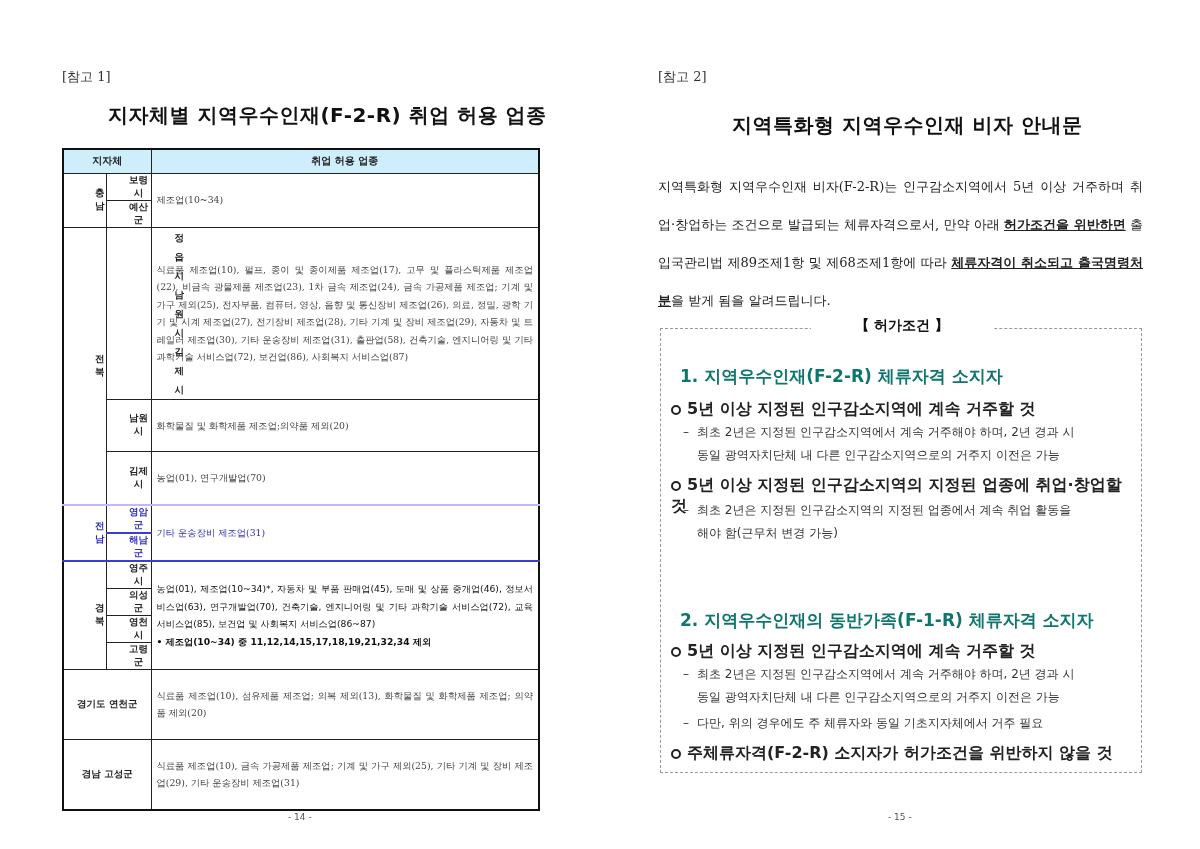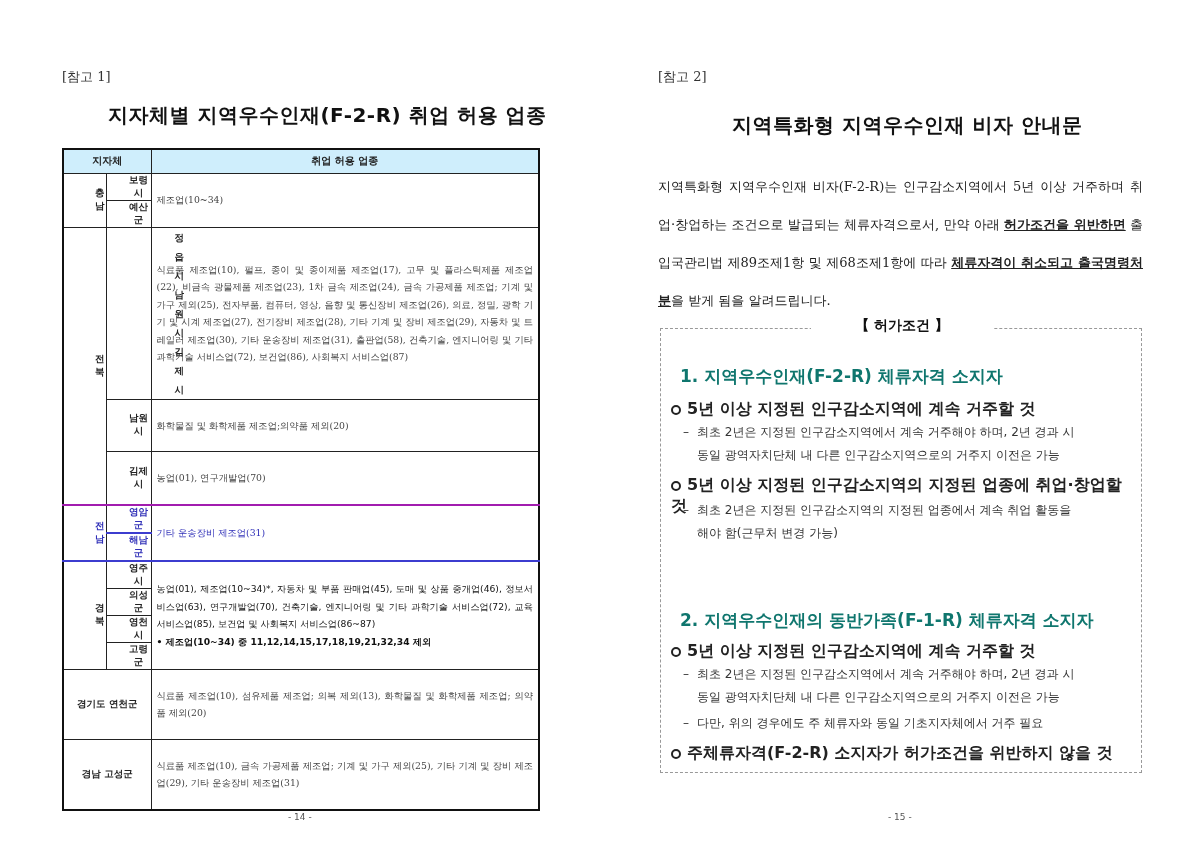--- a/index.html
+++ b/index.html
@@ -20,21 +20,21 @@
 
   
   .tbl { position: absolute; left: 62px; top: 148px; width: 478px; border-collapse: collapse; font-size: 9.5px; table-layout: fixed; }
   .tbl td, .tbl th { border: 1px solid #222; vertical-align: middle; }
   .tbl th { background: #cfeefc; font-weight: bold; height: 24px; font-size: 10px; color: #222; }
   .tbl td.prov { text-align: center; font-weight: bold; width: 43px; color: #222; padding-left: 30px; }
   .tbl td.city { text-align: center; font-weight: bold; width: 45px; color: #222; padding-left: 20px; }
   .tbl td.body { padding: 17px 5px; line-height: 17.5px; text-align: justify; color: #444; font-family: "DejaVu Serif", serif; font-size: 9.3px; }
   .tbl td.prov-wide { text-align: center; font-weight: bold; color: #222; }
   .tbl { border: 2px solid #111; }
-  .tbl tr.jeonnam td { border-top: 2px solid #a21caf; border-bottom: 2px solid #3c3ccf; color: #3030b8; }
+  .tbl tr.jeonnam td { border-top: 2px solid #c4b5fd; border-bottom: 2px solid #3c3ccf; color: #3030b8; }
   .tbl tr.jeonnam td.prov, .tbl tr.jeonnam td.city { color: #3030b8; }
   .tbl tr.jeonnam-sub td { border-bottom: 2px solid #3c3ccf; color: #3030b8; }
   .tbl td.dark { color: #111; font-family: "DejaVu Sans", sans-serif; font-size: 9.2px; }
   .note-bold { font-weight: bold; }
   .city-stack span { display: block; line-height: 19px; margin-left: 48px; }
 
   
   .intro { position: absolute; left: 58px; top: 168px; width: 485px; font-family: "DejaVu Serif", serif; font-size: 13px; line-height: 38px; color: #222; text-align: justify; }
   .intro .ul { font-family: "DejaVu Sans", sans-serif; font-weight: bold; text-decoration: underline; }
 

